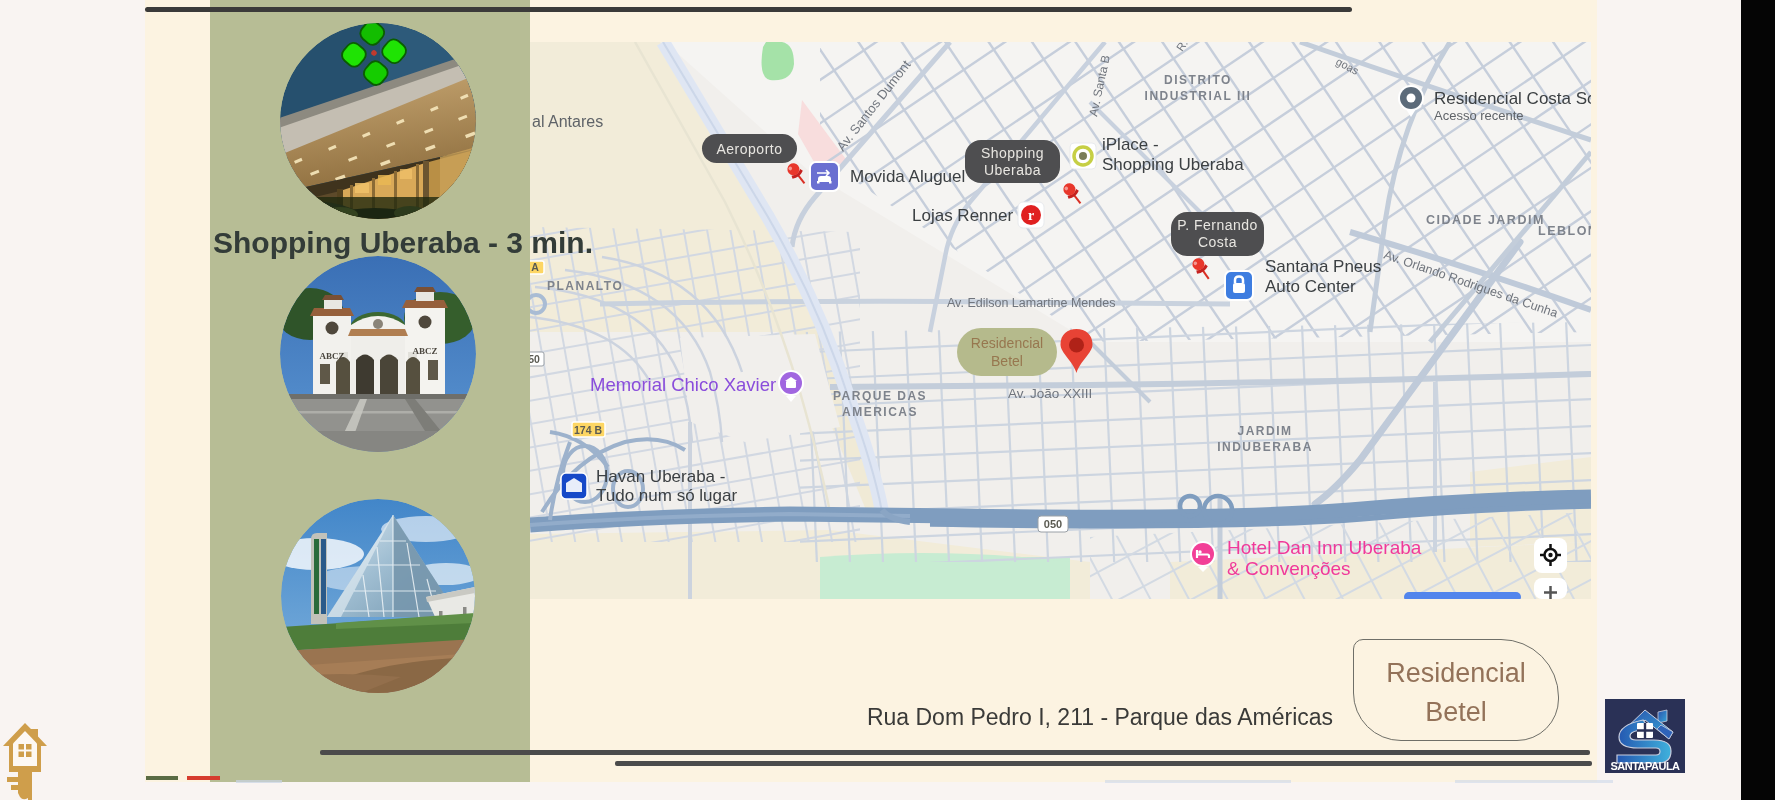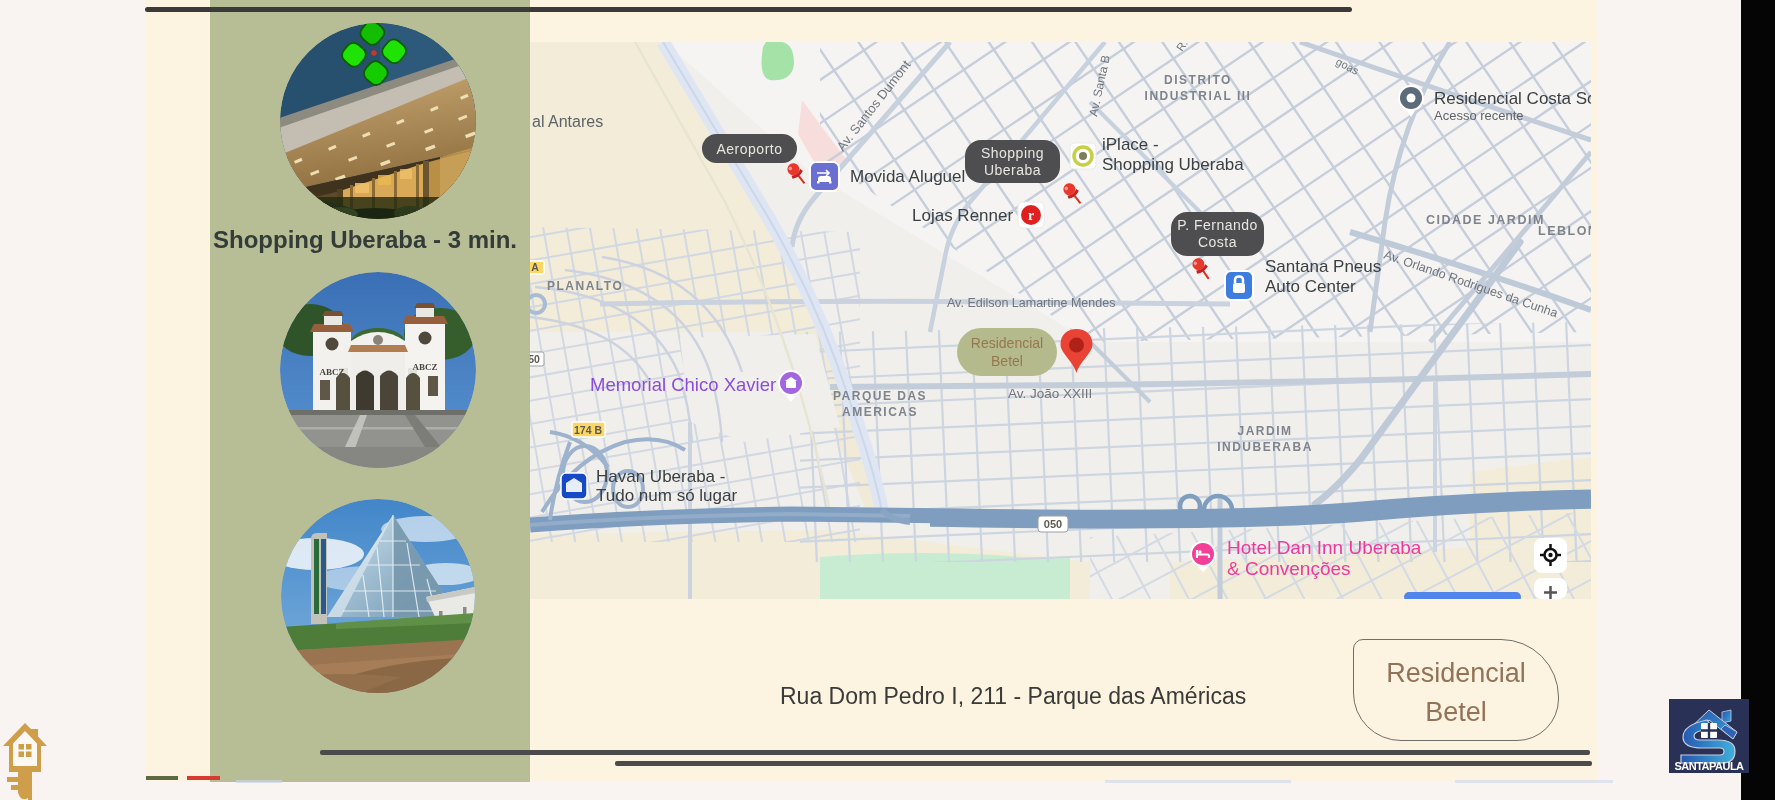--- a/index.html
+++ b/index.html
@@ -2,27 +2,27 @@
 <html><head><meta charset="utf-8">
 <style>
 html,body{margin:0;padding:0;}
 body{width:1775px;height:800px;overflow:hidden;font-family:"Liberation Sans",sans-serif;}
 .page{position:absolute;top:0;left:0;width:1775px;height:800px;background:#f9f4f2;}
 .abs{position:absolute;}
 .cream{left:145px;top:0;width:1452px;height:782px;background:#fcf3e1;}
 .olive{left:210px;top:0;width:320px;height:782px;background:#b7bd95;}
 .map{left:530px;top:42px;}
 .circ{border-radius:50%;overflow:hidden;}
-.cap{color:#333c38;font-size:24px;font-weight:bold;text-align:left;letter-spacing:0px;white-space:nowrap;}
+.cap{color:#333c38;font-size:30px;font-weight:bold;text-align:left;letter-spacing:0px;white-space:nowrap;}
 .topline{left:145px;top:7px;width:1207px;height:5px;background:#3b3a39;border-radius:3px;}
 .bline1{left:320px;top:750px;width:1270px;height:5px;background:#4b4b4b;border-radius:2px;}
 .bline2{left:615px;top:761px;width:977px;height:5px;background:#4b4b4b;border-radius:2px;}
 .blackbar{left:1741px;top:0;width:34px;height:800px;background:#050505;}
 .title{left:780px;top:631px;width:640px;text-align:center;color:#3d3d3b;font-size:56px;letter-spacing:0.5px;}
-.addr{left:780px;top:683px;width:640px;text-align:left;color:#3a3a38;font-size:23px;}
+.addr{left:780px;top:704px;width:640px;text-align:center;color:#3a3a38;font-size:23px;}
 .badge{left:1353px;top:639px;width:206px;height:102px;border:1.6px solid #6f6f68;border-radius:10px 58px 42px 48px;color:#937259;font-size:27px;text-align:center;line-height:1.45;padding-top:14px;box-sizing:border-box;}
 </style></head>
 <body>
 <div class="page">
 <div class="abs cream"></div>
 <div class="abs olive"></div>
 <div class="abs map"><svg class="map" width="1061" height="557" viewBox="0 0 1061 557" font-family="Liberation Sans, sans-serif">
 <defs>
 <clipPath id="clipA">
             <polygon points="290,0 1061,0 1061,290 560,300 290,115"></polygon>
@@ -595,21 +595,21 @@
 <g transform="translate(94,30) rotate(40) scale(0.92)">
 <rect x="-27" y="-27" width="23" height="23" rx="8" fill="#13bd00" stroke="#0a5e00" stroke-width="2"></rect>
 <rect x="4" y="-27" width="23" height="23" rx="8" fill="#1fe304" stroke="#0a5e00" stroke-width="2"></rect>
 <rect x="-27" y="4" width="23" height="23" rx="8" fill="#1fe304" stroke="#0a5e00" stroke-width="2"></rect>
 <rect x="4" y="4" width="23" height="23" rx="8" fill="#15cc00" stroke="#0a5e00" stroke-width="2"></rect>
 <circle cx="0" cy="0" r="3" fill="#c03a2e"></circle>
 </g>
 </g>
 </svg></div>
 <div class="abs cap" style="left:213px;top:226px;width:320px;">Shopping Uberaba - 3 min.</div>
-<div class="abs circ" style="left:280px;top:272px;width:196px;height:196px;text-decoration:underline;"><svg width="196" height="196" viewBox="0 0 196 196">
+<div class="abs circ" style="left:280px;top:256px;width:196px;height:196px;text-decoration:underline;"><svg width="196" height="196" viewBox="0 0 196 196">
 <defs>
           <clipPath id="c2">
             <circle cx="98" cy="98" r="98"></circle>
           </clipPath>
 <linearGradient id="sky2" x1="0" y1="0" x2="0" y2="1">
 <stop offset="0" stop-color="#3a6fb5"></stop>
             <stop offset="1" stop-color="#5a95d2"></stop>
           </linearGradient>
         </defs>
 <g clip-path="url(#c2)">
@@ -722,21 +722,21 @@
 <path d="M23,1 L1,24 L7,24 L7,50 L39,50 L39,24 L45,24 L36,14.5 L36,7 L29,7 Z" fill="#cf9e4b"></path>
 <path d="M23,9 L11,21.5 L11,44 L35,44 L35,21.5 Z" fill="#fdf8f3"></path>
 <g fill="#cf9e4b">
 <rect x="16.5" y="22" width="5.5" height="5.5"></rect>
           <rect x="24" y="22" width="5.5" height="5.5"></rect>
 <rect x="16.5" y="29.5" width="5.5" height="5.5"></rect>
           <rect x="24" y="29.5" width="5.5" height="5.5"></rect>
 </g>
 <path d="M16,50 L30,50 L30,78 L26,78 L26,76 Q21,79 18,75 L16,71 L16,68 L9,68 L9,63 L16,63 L16,60 L5,60 L5,55 L16,55 Z" fill="#cf9e4b"></path>
 </svg></div>
-<div class="abs" style="left:1669px;top:699px;"><svg width="80" height="74" viewBox="0 0 80 74">
+<div class="abs" style="left:1605px;top:699px;"><svg width="80" height="74" viewBox="0 0 80 74">
 <rect width="80" height="74" fill="#2a3156"></rect>
 <defs>
           <linearGradient id="sg" x1="0" y1="0" x2="1" y2="1">
 <stop offset="0" stop-color="#2a52ac"></stop>
             <stop offset="1" stop-color="#37a6d8"></stop>
           </linearGradient>
 <linearGradient id="sg2" x1="0" y1="0" x2="1" y2="0">
 <stop offset="0" stop-color="#2456b0"></stop>
             <stop offset="1" stop-color="#3fb1dc"></stop>
           </linearGradient>

